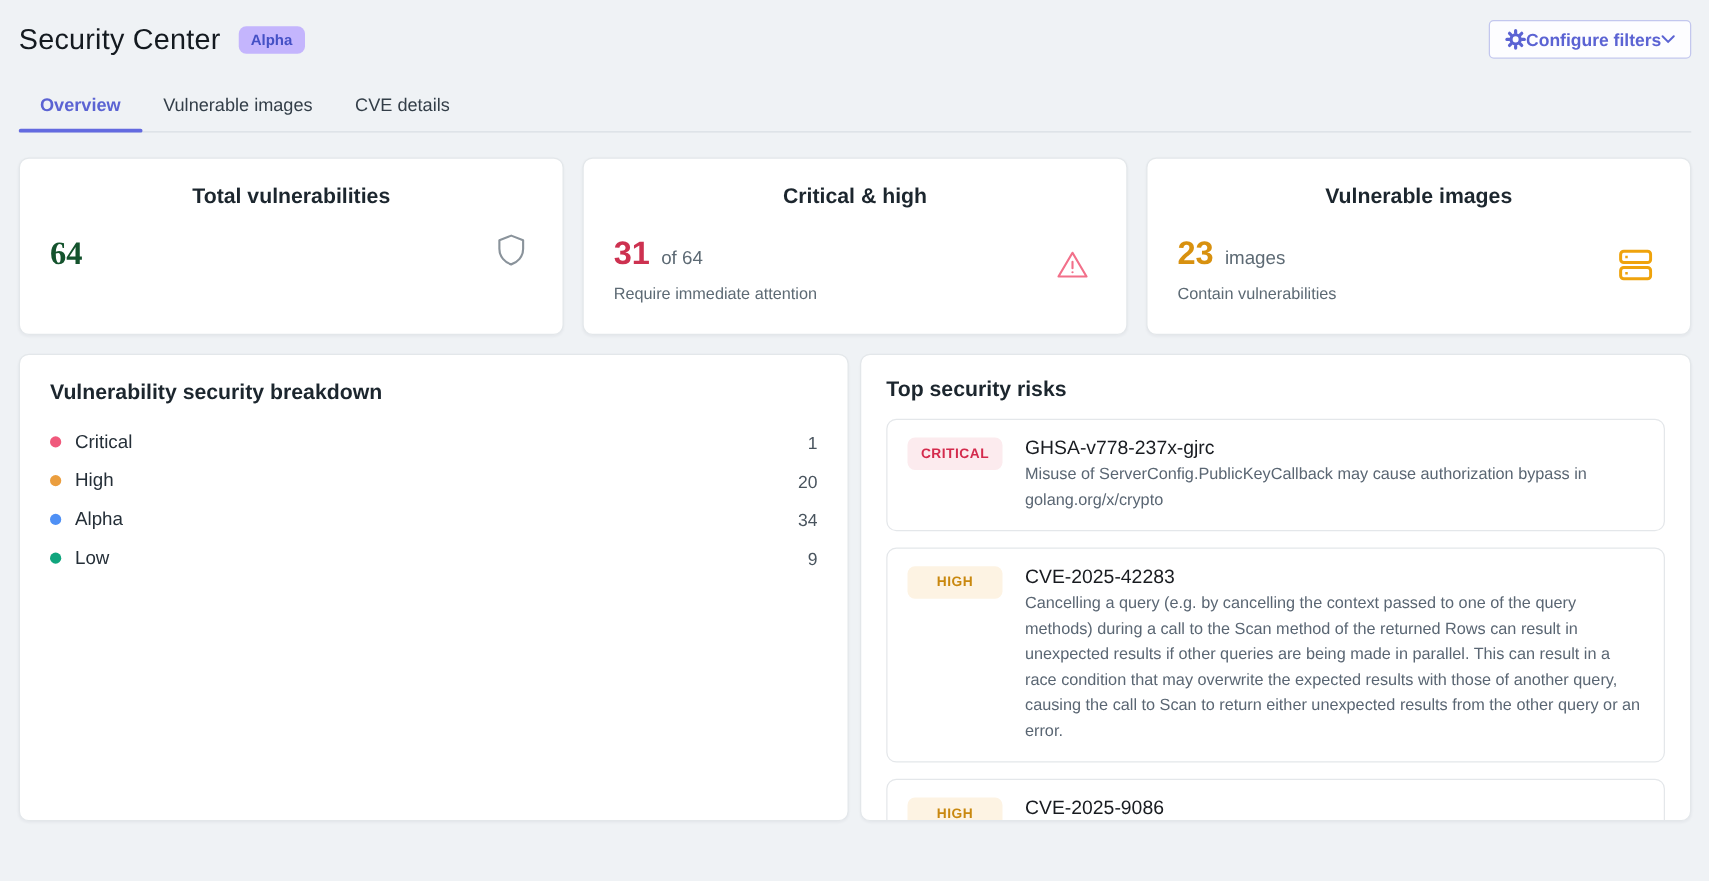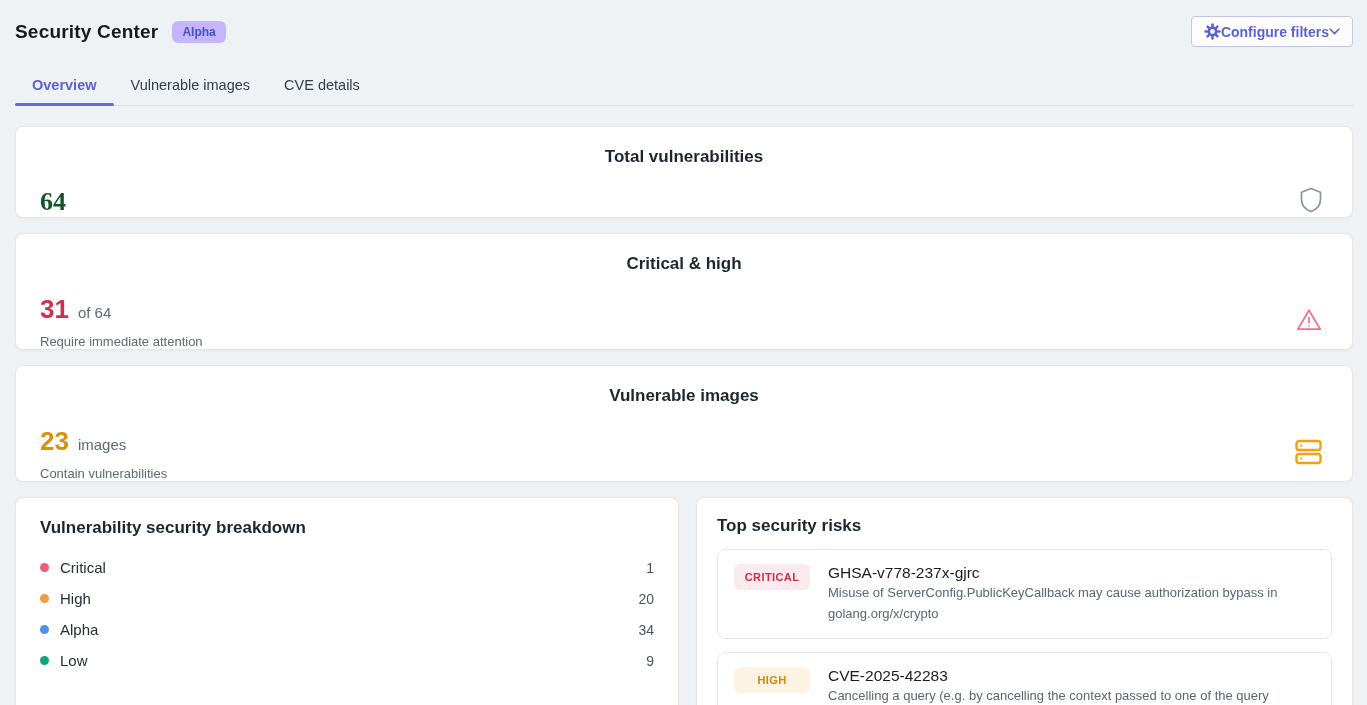--- a/index.html
+++ b/index.html
@@ -7,21 +7,21 @@
   body {
     font-family: "Liberation Sans", "DejaVu Sans", sans-serif;
     background: #eff2f5;
     color: #1c262e;
     overflow: hidden;
   }
   .page { padding: 16px 14px 0 15px; }
 
   
   .header-row { display: flex; align-items: center; }
-  .page-title { font-size: 19px; font-weight: 700; color: #141a20; letter-spacing: .2px; }
+  .page-title { font-size: 23px; font-weight: 400; color: #141a20; letter-spacing: .2px; }
   .alpha-badge {
     margin-left: 14px; background: #c4b5fd; color: #4450c5;
     font-size: 12px; font-weight: 600; padding: 4px 10px; border-radius: 6px;
   }
   .configure-btn {
     margin-left: auto; display: flex; align-items: center; 
     border: 1px solid #c3c7ee; background: #fdfdff; border-radius: 4px;
     padding: 6px 12px; color: #5b63d3; font-size: 14px; font-weight: 700;
     cursor: pointer; font-family: inherit;
   }
@@ -30,39 +30,39 @@
   
   .tabs { display: flex; margin-top: 20px; border-bottom: 1px solid #d9dee3; }
   .tab { padding: 10px 17px 12px 17px; font-size: 14.5px; color: #333e48; cursor: pointer; position: relative; }
   .tab.active { color: #5b63d3; font-weight: 700; }
   .tab.active::after {
     content: ""; position: absolute; left: 0; right: 0; bottom: -1px; height: 3px;
     background: #636ae0; border-radius: 2px;
   }
 
   
-  .stats-row { display: flex; gap: 15px; margin-top: 20px; flex-direction: column; }
+  .stats-row { display: flex; gap: 15px; margin-top: 20px; }
   .stat-card {
     flex: 1; height: 142px; background: #fff; border: 1px solid #e3e7ea;
     border-radius: 8px; box-shadow: 0 1px 2px rgba(16,24,40,.04); padding: 20px 24px 0 24px;
   }
   .stat-title { text-align: center; font-size: 17px; font-weight: 600; color: #1c262e; }
   .stat-body { display: flex; align-items: center; justify-content: space-between; margin-top: 20px; padding-right: 6px; }
   .stat-left { }
   .num-row { display: flex; align-items: baseline; gap: 9px; }
   .stat-number { font-size: 26px; font-weight: 700; }
   .stat-number.dark { color: #14532d; font-family: Liberation Serif, serif; }
   .stat-number.red { color: #cd3150; }
   .stat-number.amber { color: #d8910f; }
   .stat-suffix { font-size: 15px; color: #5d6a74; }
   .stat-caption { margin-top: 9px; font-size: 13px; color: #5d6a74; }
   .stat-icon { flex-shrink: 0; }
 
   
-  .panels-row { display: flex; gap: 17px; margin-top: 15px; }
+  .panels-row { display: flex; gap: 9px; margin-top: 15px; }
   .panel {
     background: #fff; border: 1px solid #e3e7ea; border-radius: 8px;
     box-shadow: 0 1px 2px rgba(16,24,40,.04); height: 374px; overflow: hidden;
   }
   .panel-title { font-size: 17px; font-weight: 600; color: #1c262e; }
 
   .breakdown-panel { width: 664px; flex-shrink: 0; padding: 20px 24px; }
   .breakdown-rows { margin-top: 14px; }
   .breakdown-row { display: flex; align-items: center; padding: 7px 0; font-size: 15px; }
   .sev-dot { width: 9px; height: 9px; border-radius: 50%; margin-right: 11px; flex-shrink: 0; }

